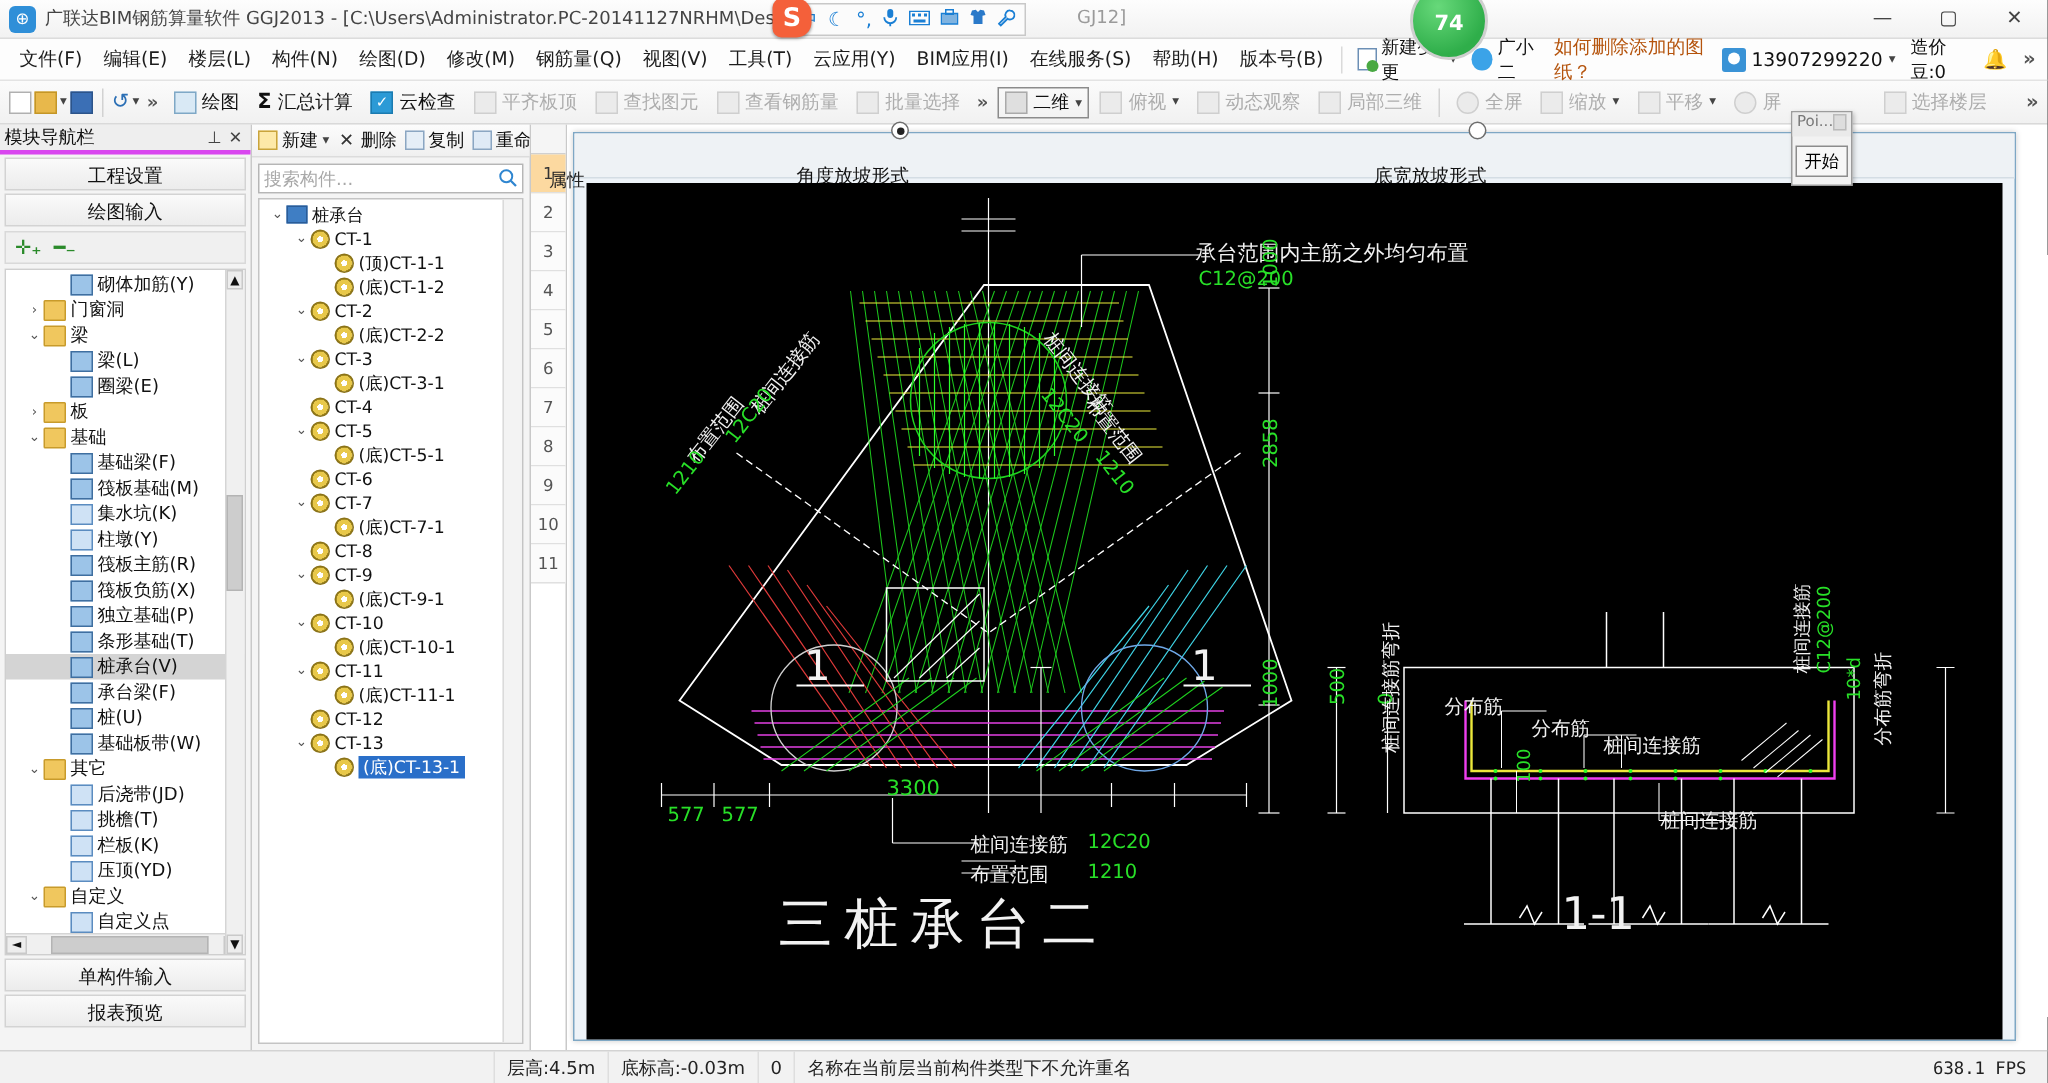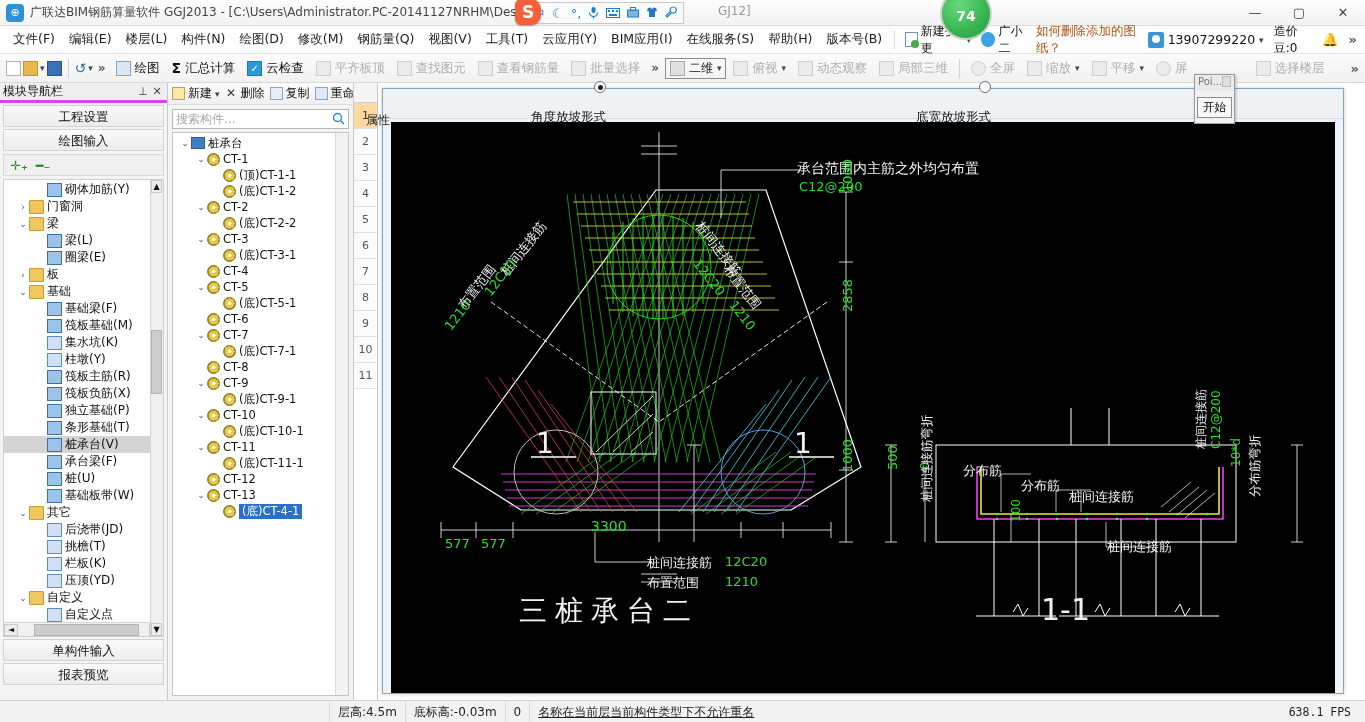--- a/index.html
+++ b/index.html
@@ -210,21 +210,21 @@
   .g { color:#28e028; }
   .w { color:#f2f2f2; }
 
   
   .statusbar {
     position:absolute; left:0; bottom:0; width:1365px; height:22px;
     background:#f2f2f2; border-top:1px solid #d3d3d3;
     display:flex; align-items:center; font-size:12px; color:#222;
   }
   .sb-cell { padding:0 8px; height:22px; line-height:22px; border-right:1px solid #dedede;}
-  .sb-cell.nb { border-right:none;text-decoration:underline;}
+  .sb-cell.nb { border-right:none;}
   .sb-fps { margin-left:auto; padding-right:14px; font-family:"DejaVu Sans Mono","Liberation Mono",monospace; font-size:11.5px;}
   .sb-pad { width:330px; border-right:1px solid #dedede; height:22px;}
 </style>
 </head>
 <body>
 
 <div class="app">
 
   <div class="titlebar">
     <div class="tb-logo">⊕</div>
@@ -772,21 +772,21 @@
             <div class="crow">
               <span class="ind" style="width: 22px;"></span>
               <span class="tog">⌄</span>
               <span class="cgear"></span>
               <span class="clabel">CT-13</span>
             </div>
             <div class="crow sel">
               <span class="ind" style="width: 38px;"></span>
               <span class="tog"></span>
               <span class="cgear"></span>
-              <span class="clabel">(底)CT-4-1</span>
+              <span class="clabel">(底)CT-13-1</span>
             </div>
           </div>
         <div class="cmp-vscroll"></div>
       </div>
     </div>
 
     <div class="gridcol">
       <div class="gc-head"></div>
       <div id="rownums">
           <div class="gc-cell first">1</div>
@@ -1053,21 +1053,21 @@
         <div class="dt g" style="left:90px; top:414px; font-size:13px;">577</div>
 
         <div class="dt w" style="left:256px; top:432px; font-size:13px;">桩间连接筋</div>
         <div class="dt g" style="left:334px; top:432px; font-size:13px;">12C20</div>
         <div class="dt w" style="left:256px; top:452px; font-size:13px;">布置范围</div>
         <div class="dt g" style="left:334px; top:452px; font-size:13px;">1210</div>
 
         <div class="dt w" style="left:145px; top:305px; font-size:28px;">1</div>
         <div class="dt w" style="left:403px; top:305px; font-size:28px;">1</div>
 
-        <div class="dt w" style="left:128px; top:470px; font-size:28px; letter-spacing:8px;">三桩承台二</div>
+        <div class="dt w" style="left:128px; top:470px; font-size:36px; letter-spacing:8px;">三桩承台二</div>
 
         <div class="dt g" style="left:494px; top:348px; font-size:13px; transform:rotate(-90deg); transform-origin:0 0;">500</div>
         <div class="dt g" style="left:526px; top:348px; font-size:13px; transform:rotate(-90deg); transform-origin:0 0;">0</div>
         <div class="dt w" style="left:528px; top:380px; font-size:12.5px; transform:rotate(-90deg); transform-origin:0 0;">桩间连接筋弯折</div>
 
         <div class="dt w" style="left:572px; top:340px; font-size:13px;">分布筋</div>
         <div class="dt w" style="left:630px; top:355px; font-size:13px;">分布筋</div>
 
         <div class="dt g" style="left:818px; top:327px; font-size:12px; transform:rotate(-90deg); transform-origin:0 0;">C12@200</div>
         <div class="dt w" style="left:802px; top:327px; font-size:12px; transform:rotate(-90deg); transform-origin:0 0;">桩间连接筋</div>

